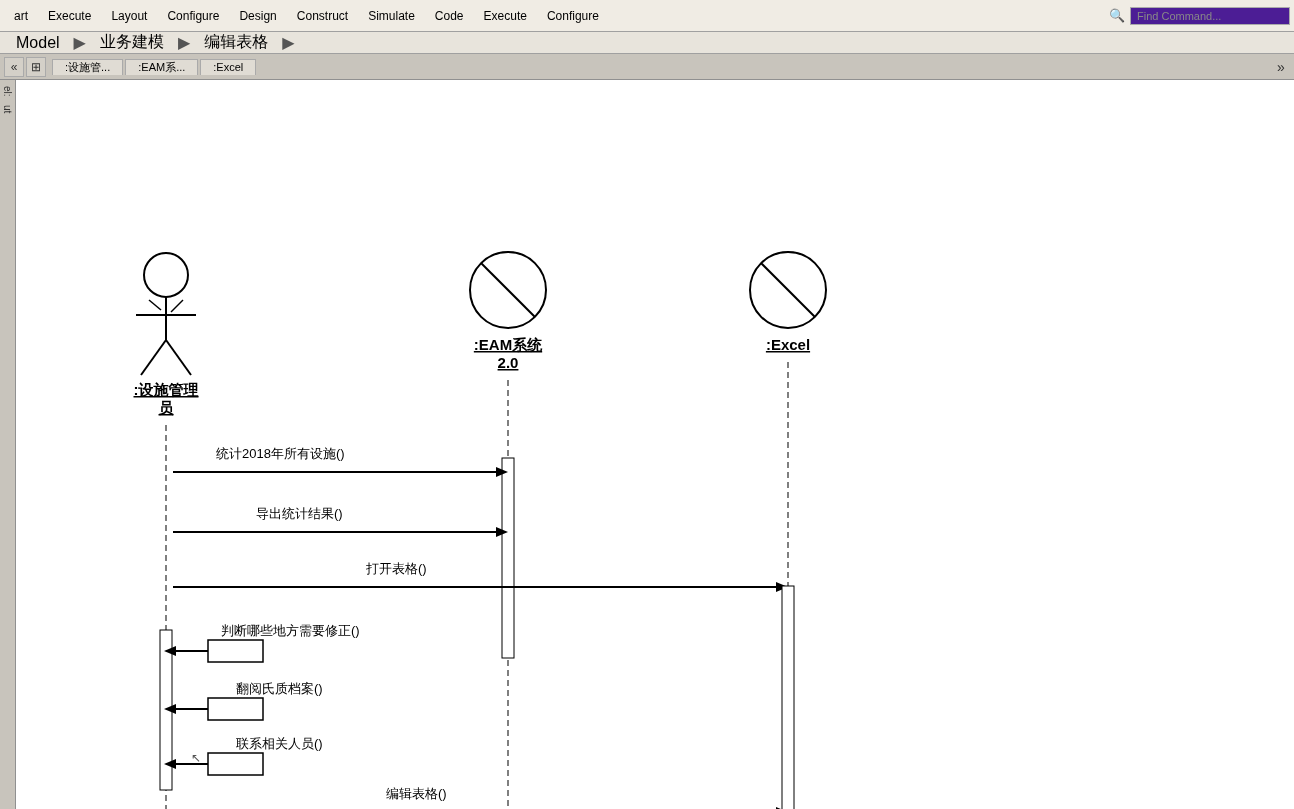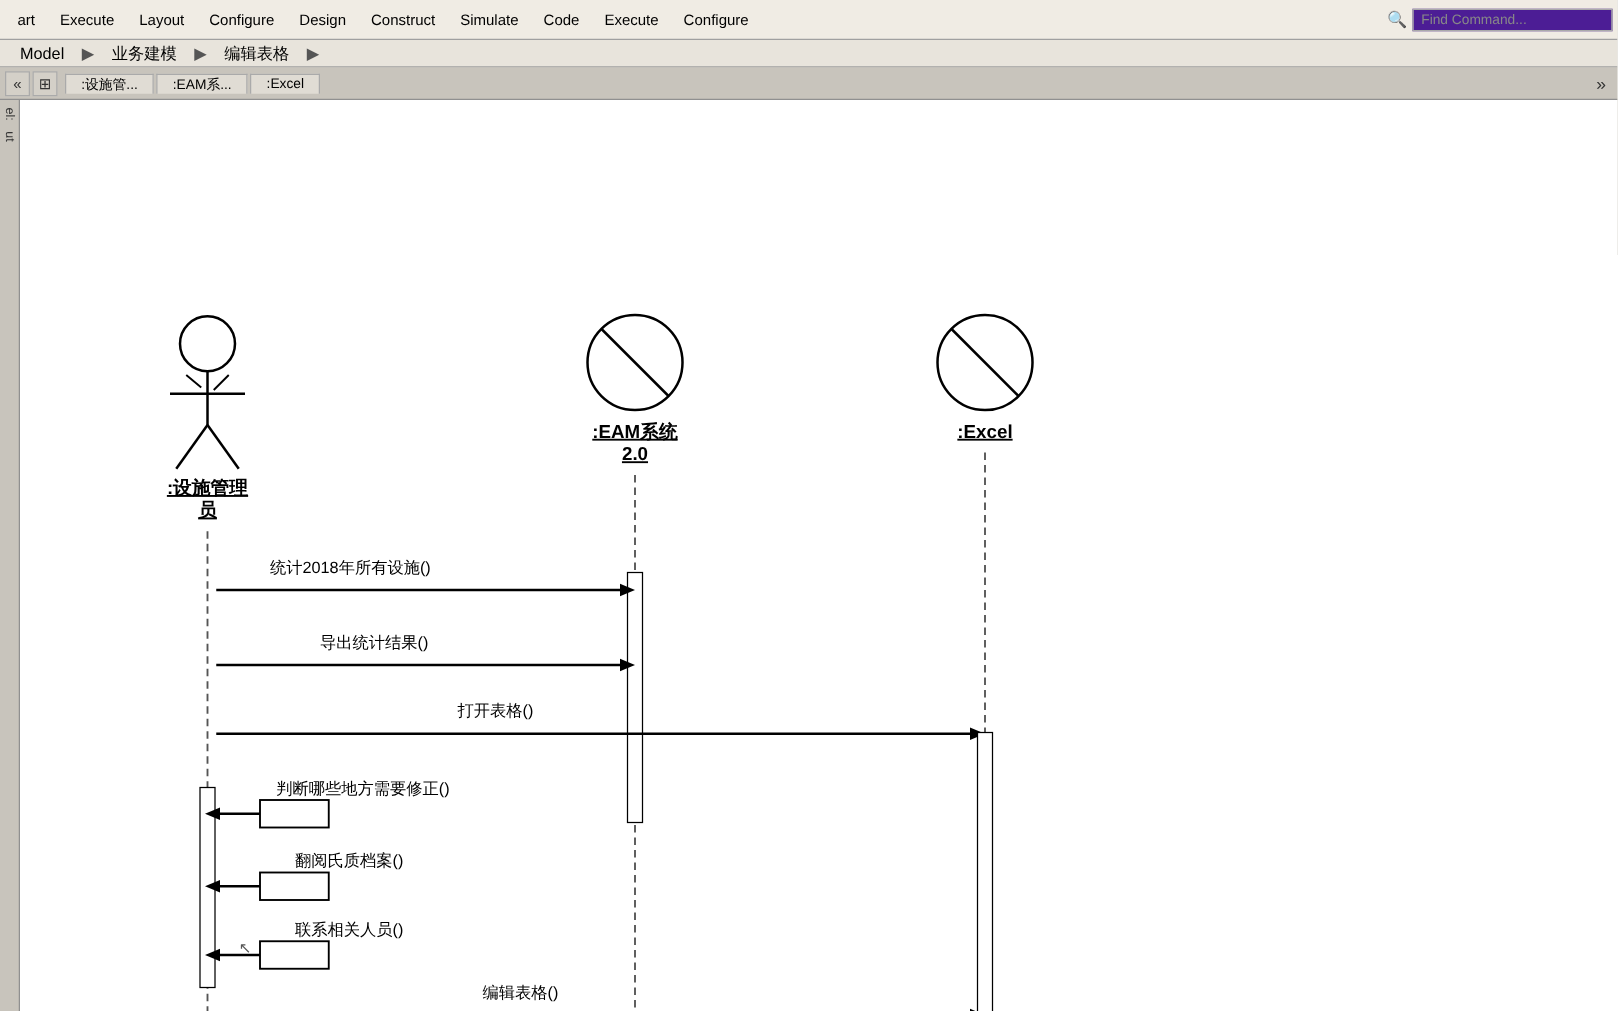--- a/index.html
+++ b/index.html
@@ -35,21 +35,21 @@
     }
 
     
     #breadcrumb-bar {
       display: flex;
       align-items: center;
       background: #e8e4dc;
       height: 22px;
       border-bottom: 1px solid #a0a0a0;
       padding: 0 6px;
-      font-size: 13px;
+      font-size: 16px;
       color: #000;
     }
     .breadcrumb-arrow { margin: 0 4px; color: #555; }
 
     
     #tabs-bar {
       display: flex;
       align-items: center;
       background: #c8c4bc;
       height: 26px;

